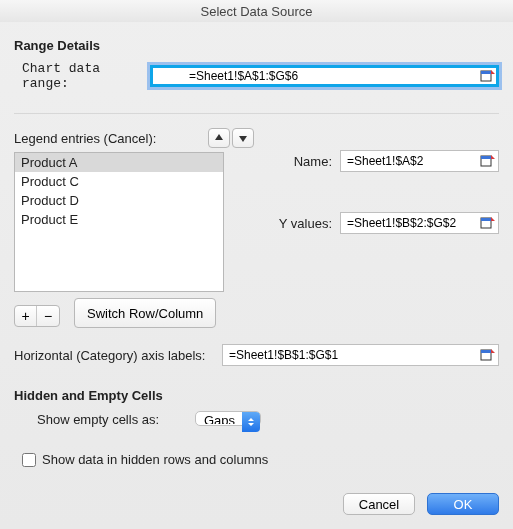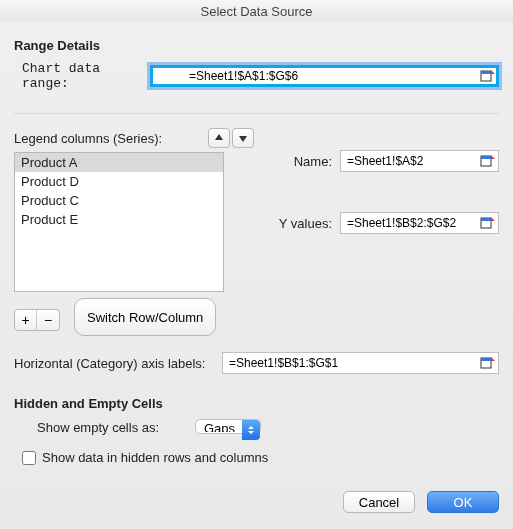--- a/index.html
+++ b/index.html
@@ -120,24 +120,24 @@
   .addremove button {
     width: 22px; height: 20px;
     border: none;
     background: transparent;
     font-size: 14px;
     line-height: 14px;
     cursor: pointer;
   }
   .addremove button:first-child { border-right: 1px solid #c8c8c8; }
   .push-btn {
-    height: 38px;
+    height: 30px;
     padding: 0 12px;
     border: 1px solid #b8b8b8;
-    border-radius: 10px;
+    border-radius: 4px;
     background: linear-gradient(#ffffff,#efefef);
     font-size: 13px;
     cursor: pointer;
   }
   .series-right {
     flex: 1;
     padding-left: 10px;
     padding-top: 22px;
   }
   .series-right .row .lbl { width: 76px; }
@@ -164,21 +164,21 @@
     background: linear-gradient(#5ea9f7,#1f72e8);
     border-radius: 0 4px 4px 0;
     pointer-events: none;
     display: flex;
     align-items: center;
     justify-content: center;
   }
   .checkbox-row {
     display: flex;
     align-items: center;
-    margin-top: 14px;
+    margin-top: 24px;
     margin-left: 8px;
     gap: 6px;
   }
   .footer {
     display: flex;
     justify-content: flex-end;
     gap: 12px;
     margin-top: 26px;
   }
   .btn {
@@ -219,36 +219,36 @@
         </svg>
       </span>
     </div>
   </div>
 
   <hr class="divider">
 
   <div class="series-area">
     <div class="series-left">
       <div class="series-header">
-        <span class="series-header-label">Legend columns (Series):</span>
+        <span class="series-header-label">Legend entries (Cancel):</span>
         <span class="arrow-btn">
           <svg width="10" height="10" viewBox="0 0 10 10">
               <path d="M5 1 L9 7 L1 7 Z" fill="#333"></path>
             </svg>
         </span>
         <span class="arrow-btn">
           <svg width="10" height="10" viewBox="0 0 10 10">
               <path d="M1 3 L9 3 L5 9 Z" fill="#333"></path>
             </svg>
         </span>
       </div>
       <div class="listbox" id="series-list">
           <div class="item selected">Product A</div>
+          <div class="item">Product C</div>
           <div class="item">Product D</div>
-          <div class="item">Product C</div>
           <div class="item">Product E</div>
         </div>
       <div style="display:flex;align-items:center;gap:14px;margin-top:6px;">
         <span class="addremove">
           <button>+</button>
           <button>−</button>
         </span>
         <button class="push-btn">Switch Row/Column</button>
       </div>
     </div>

